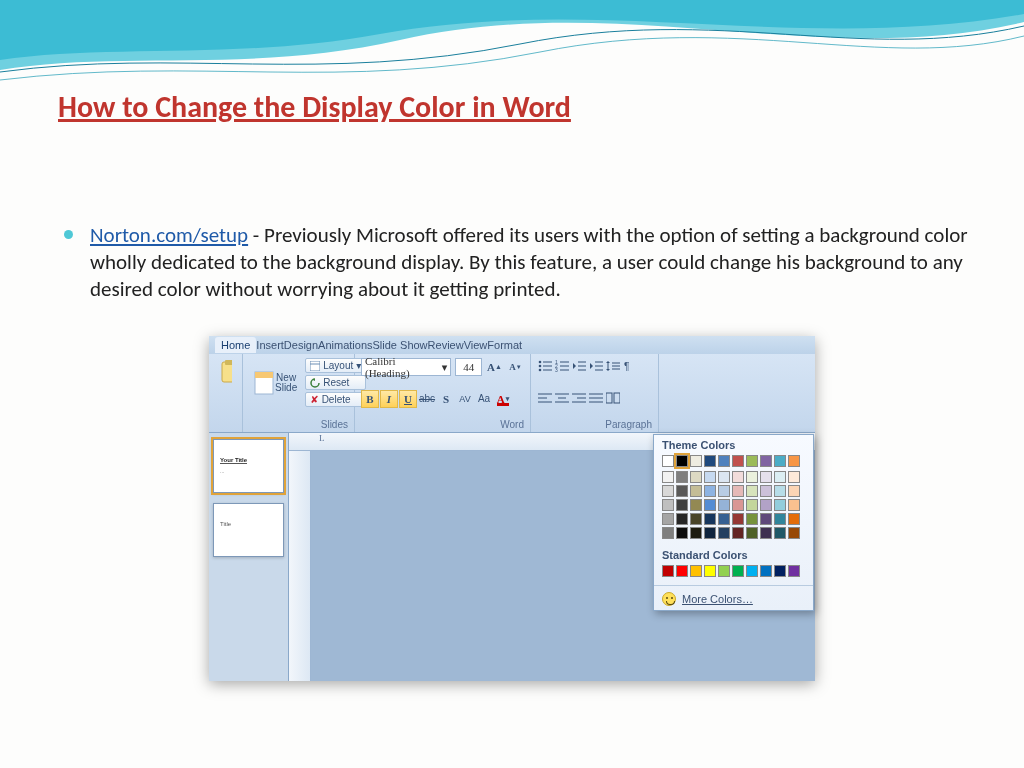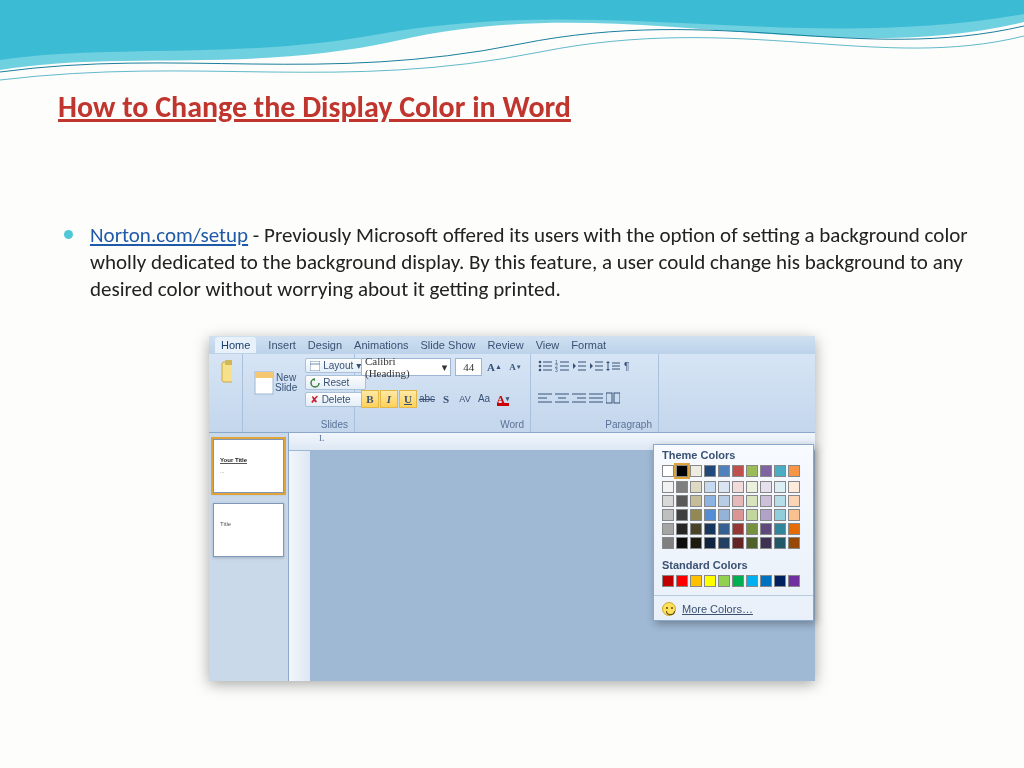--- a/index.html
+++ b/index.html
@@ -64,21 +64,20 @@
     background: linear-gradient(#dbe8f7, #c3d6ec);
     border-bottom: 1px solid #8aa8c9;
   }
   .tabs {
     display: flex;
     font: 11px 'Segoe UI', Tahoma, sans-serif;
     color: #3b5172;
     height: 18px;
     align-items: center;
     padding-left: 6px;
-    gap: 12px;
     background: linear-gradient(#cfe0f1,#bcd2e9);
   }
   .tab { cursor: default; }
   .tab.active { color: #1a3f70; background: #e8f0fa; padding: 2px 6px; border-radius: 3px 3px 0 0; }
   .ribbon-body {
     display: flex;
     height: 78px;
   }
   .rgroup {
     border-right: 1px solid #a9c1db;
@@ -174,21 +173,21 @@
     display:flex; align-items:center; justify-content:center;
   }
   .caption-red {
     position:absolute; bottom:44px; left:130px;
     font: 19px Calibri, 'Segoe UI', sans-serif;
     color:#d43a2a;
   }
   
   .picker {
     position:absolute;
-    top: 108px; left: 444px;
+    top: 98px; left: 444px;
     width: 161px;
     background: linear-gradient(#f7faff,#e9f0f9);
     border:1px solid #8aa8c9;
     box-shadow: 2px 3px 8px rgba(0,0,0,.3);
     font: 11px 'Segoe UI', Tahoma, sans-serif;
     color:#3b5172;
     z-index: 50;
   }
   .picker-hdr {
     font-weight:bold; padding:4px 8px 2px 8px;

